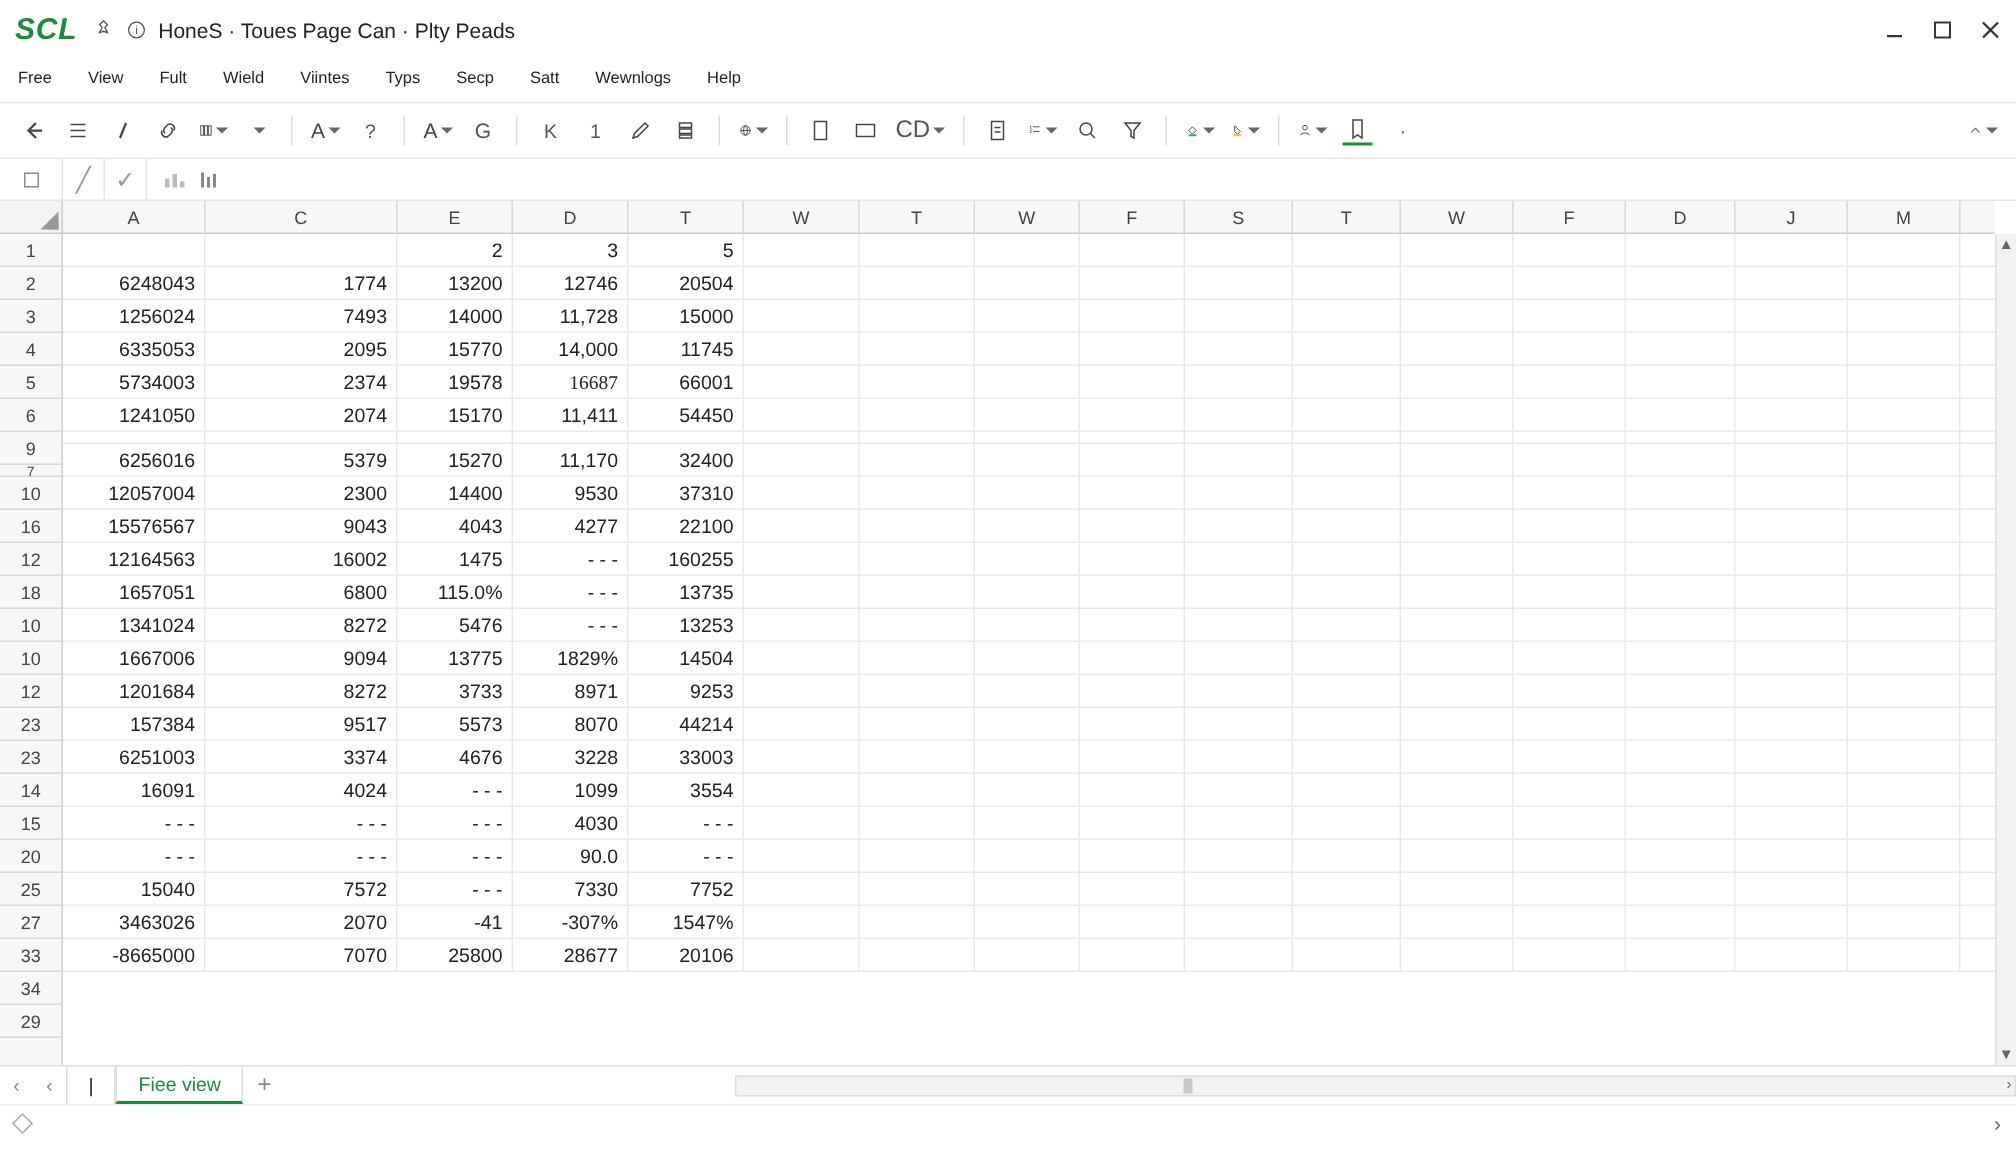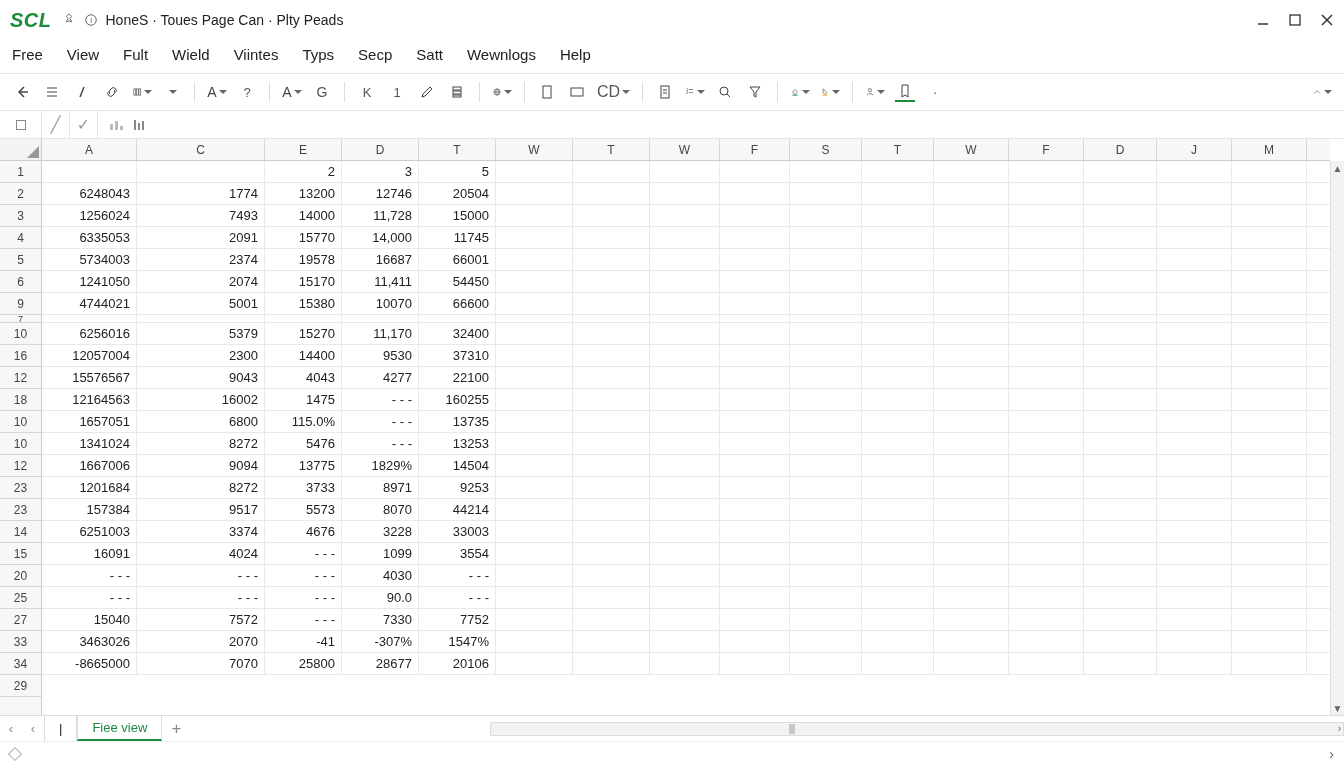--- a/index.html
+++ b/index.html
@@ -6,21 +6,21 @@
 html, body { width: 1344px; height: 768px; overflow: hidden; background: #fff; color: #222; }
 
 .titlebar { display: flex; align-items: center; height: 40px; padding: 0 10px; }
 .logo { font-weight: 700; font-style: italic; font-size: 20px; color: #1a8c3a; letter-spacing: 0.5px; margin-right: 10px; }
 .title-icons { display: flex; gap: 8px; align-items: center; color: #555; }
 .title-icons .ic { width: 14px; height: 14px; display: inline-block; }
 .doc-title { margin-left: 8px; font-size: 14px; color: #222; }
 .win-controls { margin-left: auto; display: flex; gap: 18px; align-items: center; }
 .win-controls .wc { width: 14px; height: 14px; }
 
-.menubar { display: flex; gap: 24px; padding: 6px 12px 10px 12px; font-size: 15px; }
+.menubar { display: flex; gap: 24px; padding: 6px 12px 10px 12px; font-size: 11px; }
 .menubar .item { cursor: pointer; color: #222; }
 
 .toolbar { display: flex; align-items: center; gap: 10px; padding: 4px 12px; border-top: 1px solid #e5e5e5; border-bottom: 1px solid #e5e5e5; height: 38px; }
 .toolbar .sep { width: 1px; height: 20px; background: #ddd; margin: 0 2px; }
 .toolbar .btn { width: 20px; height: 20px; display: flex; align-items: center; justify-content: center; color: #555; cursor: pointer; }
 .toolbar .btn.cd { width: auto; font-size: 16px; }
 .toolbar .caret::after { content: ""; border: 4px solid transparent; border-top-color: #666; margin-left: 2px; display: inline-block; transform: translateY(2px); }
 .toolbar-right { margin-right: 0; margin-left: auto; }
 
 .formulabar { display: flex; align-items: center; height: 28px; border-bottom: 1px solid #e5e5e5; }
@@ -381,78 +381,60 @@
         <div class="cell" style="width: 72px;"></div>
         <div class="cell" style="width: 72px;"></div>
         <div class="cell" style="width: 75px;"></div>
         <div class="cell" style="width: 75px;"></div>
         <div class="cell" style="width: 73px;"></div>
         <div class="cell" style="width: 75px;"></div>
         <div class="cell" style="width: 75px;"></div>
       </div>
       <div class="row" style="height: 22px;">
         <div class="cell" style="width: 95px; text-align: center;">6335053</div>
-        <div class="cell" style="width: 128px;">2091</div>
+        <div class="cell" style="width: 128px;">2095</div>
         <div class="cell" style="width: 77px;">15770</div>
         <div class="cell" style="width: 77px;">14,000</div>
         <div class="cell" style="width: 77px;">11745</div>
         <div class="cell" style="width: 77px;"></div>
         <div class="cell" style="width: 77px;"></div>
         <div class="cell" style="width: 70px;"></div>
         <div class="cell" style="width: 70px;"></div>
         <div class="cell" style="width: 72px;"></div>
         <div class="cell" style="width: 72px;"></div>
         <div class="cell" style="width: 75px;"></div>
         <div class="cell" style="width: 75px;"></div>
         <div class="cell" style="width: 73px;"></div>
         <div class="cell" style="width: 75px;"></div>
         <div class="cell" style="width: 75px;"></div>
       </div>
       <div class="row" style="height: 22px;">
         <div class="cell" style="width: 95px;">5734003</div>
         <div class="cell" style="width: 128px;">2374</div>
         <div class="cell" style="width: 77px;">19578</div>
-        <div class="cell" style="width: 77px;">16687</div>
+        <div class="cell" style="width: 77px; font-family: Liberation Serif, serif;">16687</div>
         <div class="cell" style="width: 77px;">66001</div>
         <div class="cell" style="width: 77px;"></div>
         <div class="cell" style="width: 77px;"></div>
         <div class="cell" style="width: 70px;"></div>
         <div class="cell" style="width: 70px;"></div>
         <div class="cell" style="width: 72px;"></div>
         <div class="cell" style="width: 72px;"></div>
         <div class="cell" style="width: 75px;"></div>
         <div class="cell" style="width: 75px;"></div>
         <div class="cell" style="width: 73px;"></div>
         <div class="cell" style="width: 75px;"></div>
         <div class="cell" style="width: 75px;"></div>
       </div>
       <div class="row" style="height: 22px; text-align: right;">
         <div class="cell" style="width: 95px;">1241050</div>
         <div class="cell" style="width: 128px;">2074</div>
         <div class="cell" style="width: 77px;">15170</div>
         <div class="cell" style="width: 77px;">11,411</div>
         <div class="cell" style="width: 77px;">54450</div>
-        <div class="cell" style="width: 77px;"></div>
-        <div class="cell" style="width: 77px;"></div>
-        <div class="cell" style="width: 70px;"></div>
-        <div class="cell" style="width: 70px;"></div>
-        <div class="cell" style="width: 72px;"></div>
-        <div class="cell" style="width: 72px;"></div>
-        <div class="cell" style="width: 75px;"></div>
-        <div class="cell" style="width: 75px;"></div>
-        <div class="cell" style="width: 73px;"></div>
-        <div class="cell" style="width: 75px;"></div>
-        <div class="cell" style="width: 75px;"></div>
-      </div>
-      <div class="row" style="height: 22px;">
-        <div class="cell" style="width: 95px;">4744021</div>
-        <div class="cell" style="width: 128px;">5001</div>
-        <div class="cell" style="width: 77px;">15380</div>
-        <div class="cell" style="width: 77px;">10070</div>
-        <div class="cell" style="width: 77px;">66600</div>
         <div class="cell" style="width: 77px;"></div>
         <div class="cell" style="width: 77px;"></div>
         <div class="cell" style="width: 70px;"></div>
         <div class="cell" style="width: 70px;"></div>
         <div class="cell" style="width: 72px;"></div>
         <div class="cell" style="width: 72px;"></div>
         <div class="cell" style="width: 75px;"></div>
         <div class="cell" style="width: 75px;"></div>
         <div class="cell" style="width: 73px;"></div>
         <div class="cell" style="width: 75px;"></div>

